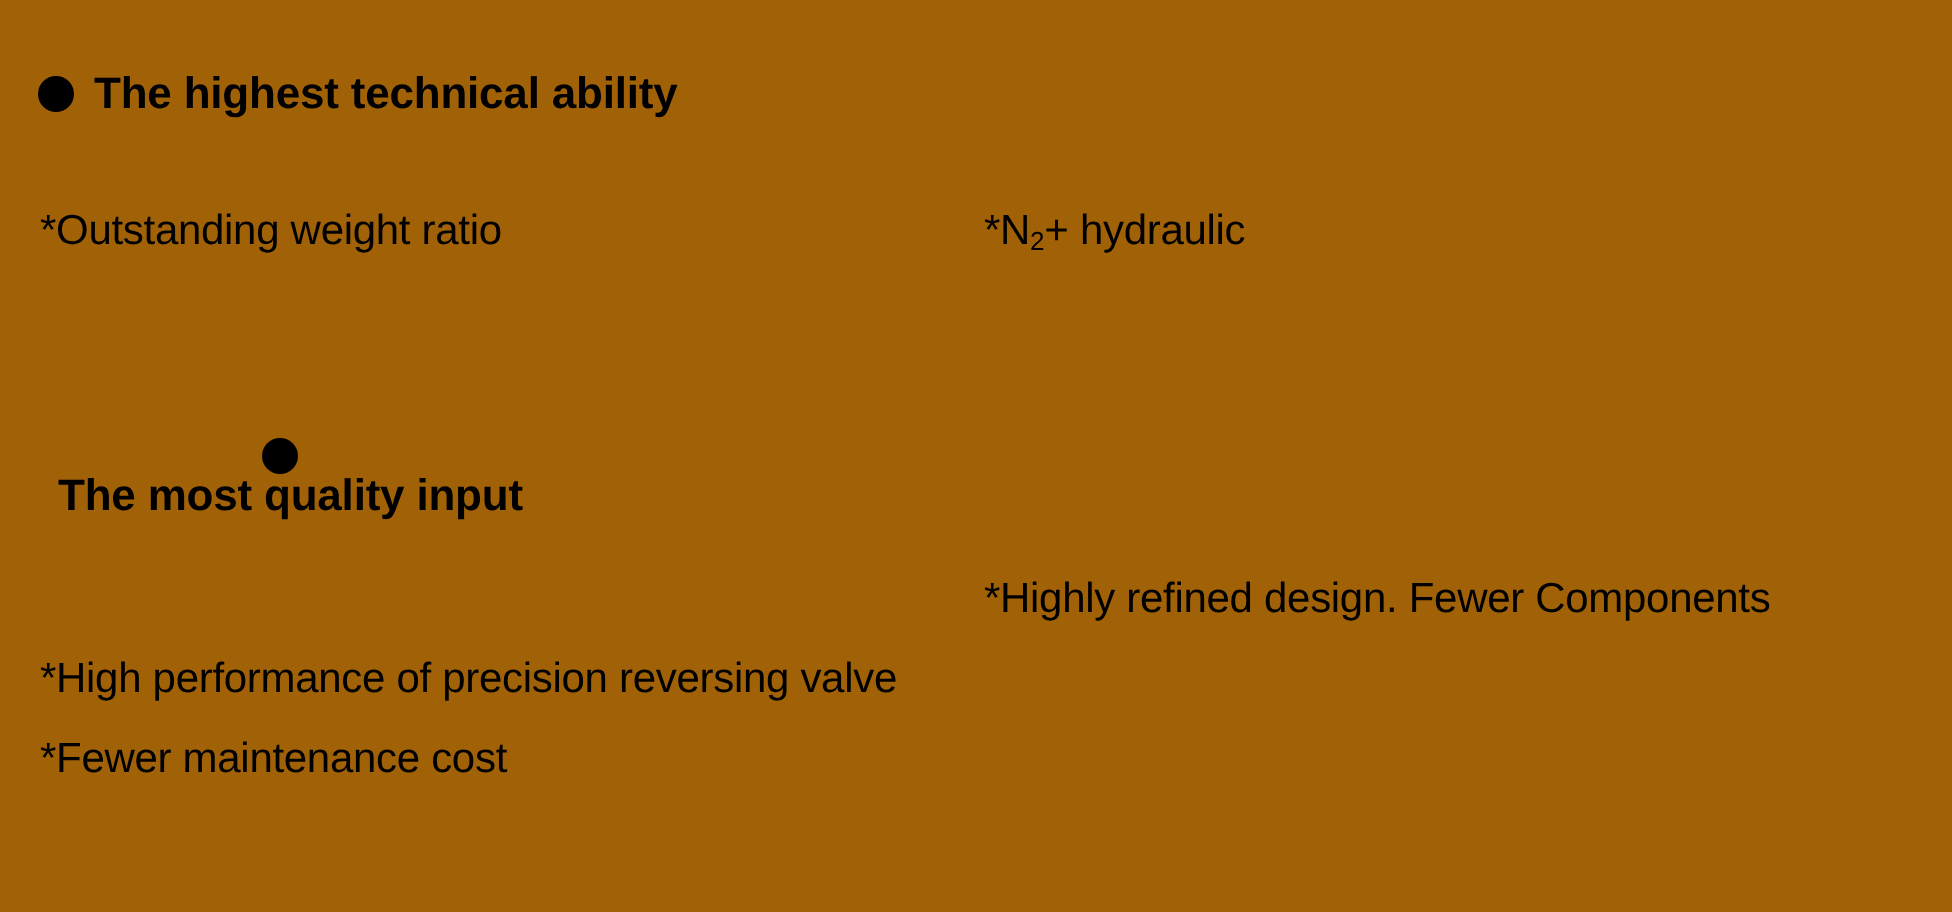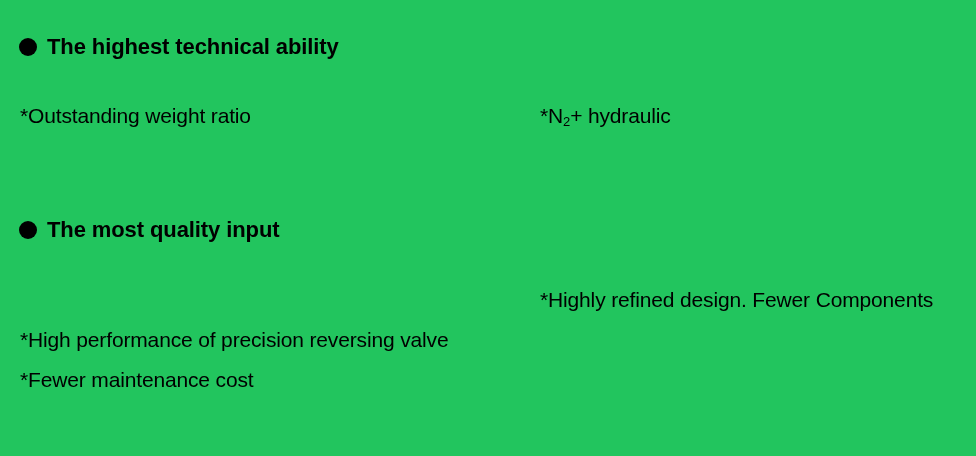--- a/index.html
+++ b/index.html
@@ -12,21 +12,21 @@
   body {
     font-family: "Liberation Sans", sans-serif;
     color: #000000;
     -webkit-font-smoothing: antialiased;
   }
 
   .page {
     position: relative;
     width: 976px;
     height: 456px;
-    background: #22c55e;
+    background: #a16207;
     overflow: hidden;
   }
 
   
   .section-heading {
     position: absolute;
     left: 19px;
     display: flex;
     align-items: center;
     white-space: nowrap;
@@ -62,35 +62,35 @@
     position: absolute;
     top: 0;
     font-size: 21px;
     font-weight: normal;
     line-height: 28px;
     white-space: nowrap;
     letter-spacing: -0.15px;
   }
 
   .feature-item.col-left  { left: 20px; }
-  .feature-item.col-right { left: 492px; margin-left: 48px; }
+  .feature-item.col-right { left: 492px; }
 
   .feature-item sub {
     font-size: 0.62em;
     line-height: 0;
     vertical-align: baseline;
     position: relative;
     bottom: -0.22em;
   }
 
   
   #heading-1 { top: 36px; }
   #row-1     { top: 102px; }
   #row-2     { top: 142px; }
-  #heading-2 { top: 219px; }
+  #heading-2 { top: 219px; flex-direction: column; }
   #row-3     { top: 286px; }
   #row-4     { top: 326px; }
   #row-5     { top: 366px; }
 </style>
 </head>
 <body>
 
 <div class="page">
 
   <div class="section-heading" id="heading-1">

